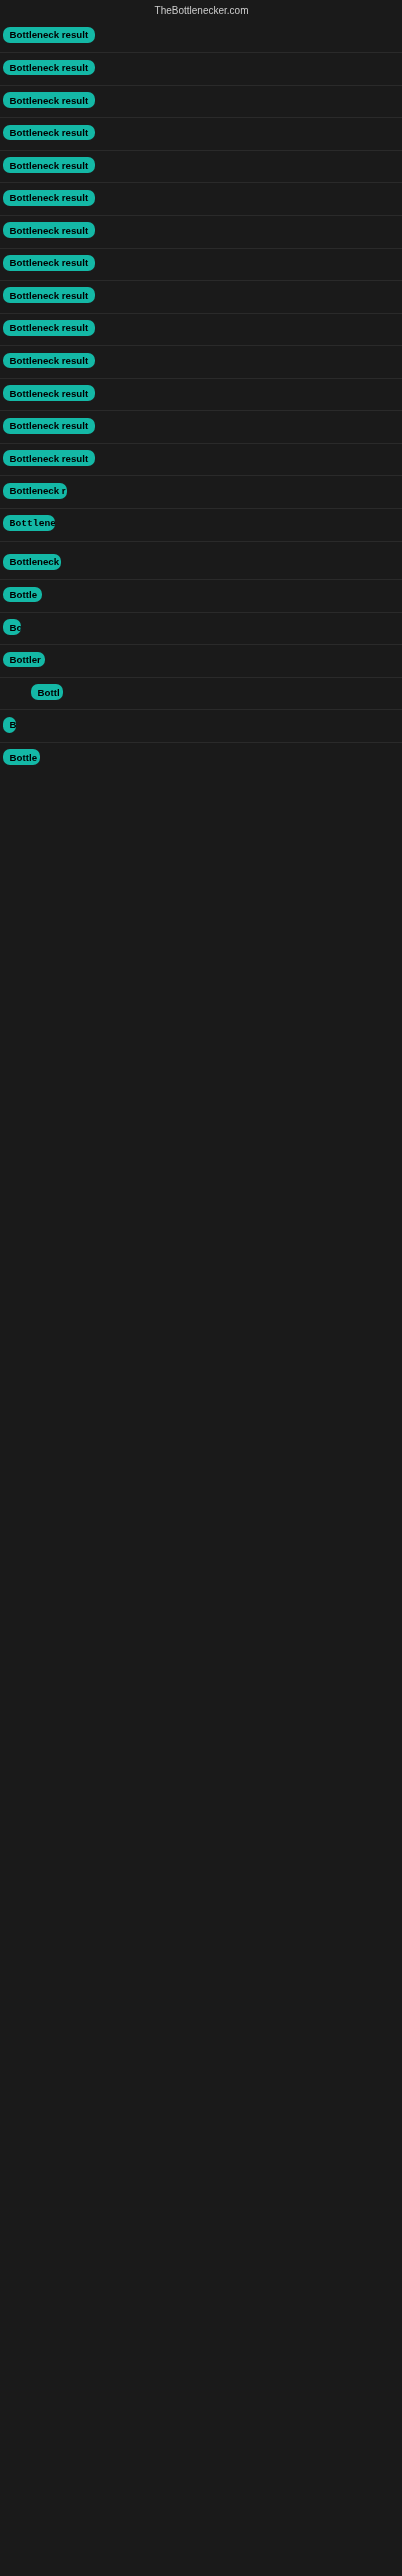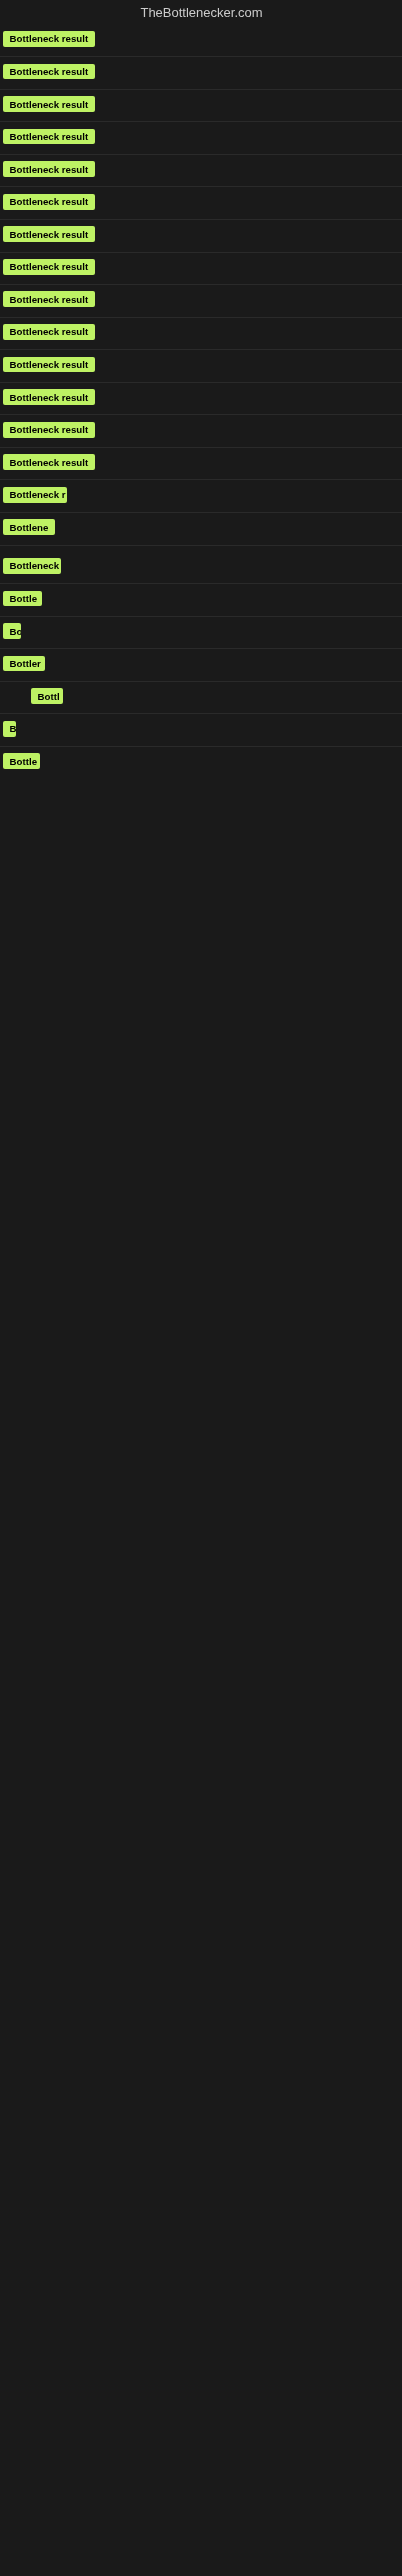--- a/index.html
+++ b/index.html
@@ -12,33 +12,33 @@
       width: 403px;
       min-height: 2576px;
       background-color: #1a1a1a;
       font-family: Arial, sans-serif;
       position: relative;
     }
 
     .site-title {
       text-align: center;
       color: #cccccc;
-      font-size: 13px;
+      font-size: 10px;
       padding: 4.8px 0;
       background-color: #1a1a1a;
     }
 
     .bottleneck-badge {
       display: inline-block;
-      background-color: #bef264;
+      background-color: #14b8a6;
       color: #000000;
       font-size: 9.7px;
       font-weight: bold;
       padding: 2.4px 6.4px;
-      border-radius: 2px;
+      border-radius: 7px;
       white-space: nowrap;
       overflow: hidden;
     }
 
     .result-row {
       padding: 6.4px 3.2px;
       border-bottom: 0.8px solid #2a2a2a;
     }
 
     .result-row:last-child {
@@ -61,21 +61,21 @@
     <div class="result-row"><span class="bottleneck-badge" style="max-width: 97px;">Bottleneck result</span></div>
     <div class="result-row"><span class="bottleneck-badge" style="max-width: 97px;">Bottleneck result</span></div>
     <div class="result-row"><span class="bottleneck-badge" style="max-width: 97px;">Bottleneck result</span></div>
     <div class="result-row"><span class="bottleneck-badge" style="max-width: 97px;">Bottleneck result</span></div>
     <div class="result-row"><span class="bottleneck-badge" style="max-width: 97px;">Bottleneck result</span></div>
     <div class="result-row"><span class="bottleneck-badge" style="max-width: 97px;">Bottleneck result</span></div>
     <div class="result-row"><span class="bottleneck-badge" style="max-width: 93px;">Bottleneck result</span></div>
     <div class="result-row"><span class="bottleneck-badge" style="max-width: 93px;">Bottleneck result</span></div>
     <div class="result-row"><span class="bottleneck-badge" style="max-width: 93px;">Bottleneck result</span></div>
     <div class="result-row"><span class="bottleneck-badge" style="max-width: 64px;">Bottleneck r</span></div>
-    <div class="result-row"><span class="bottleneck-badge" style="max-width: 52px;">Bottlene</span></div>
+    <div class="result-row"><span class="bottleneck-badge" style="max-width: 52px; font-family: Liberation Mono, monospace;">Bottlene</span></div>
     <div class="result-row"><span class="bottleneck-badge" style="max-width: 58px; margin-top: 6px;">Bottleneck</span></div>
     <div class="result-row"><span class="bottleneck-badge" style="max-width: 39px;">Bottle</span></div>
     <div class="result-row"><span class="bottleneck-badge" style="max-width: 17.7px;">Bo</span></div>
     <div class="result-row"><span class="bottleneck-badge" style="max-width: 42px;">Bottler</span></div>
     <div class="result-row"><span class="bottleneck-badge" style="max-width: 32px; margin-left: 28px;">Bottl</span></div>
     <div class="result-row"><span class="bottleneck-badge" style="max-width: 9.7px;">B</span></div>
     <div class="result-row"><span class="bottleneck-badge" style="max-width: 37px;">Bottle</span></div>
   </div>
 
 

